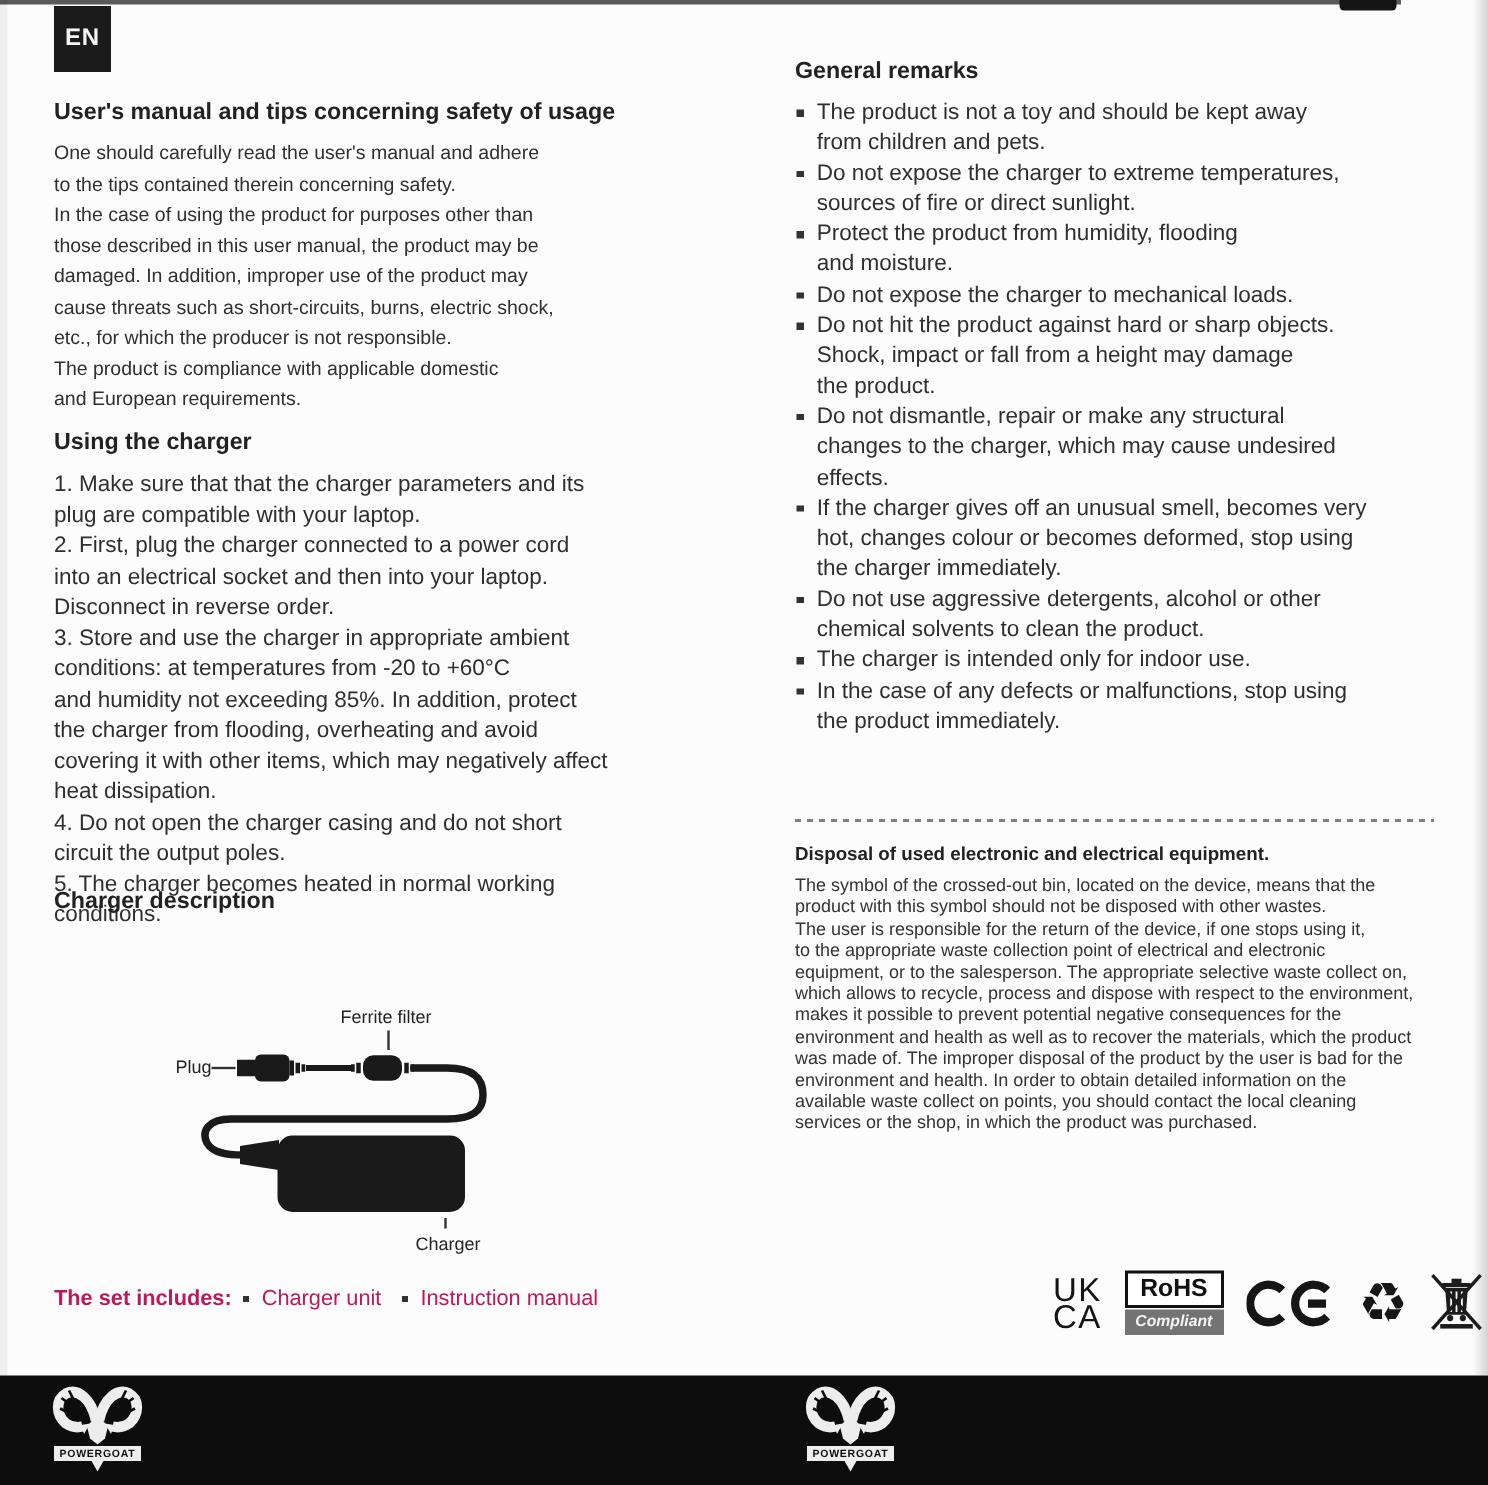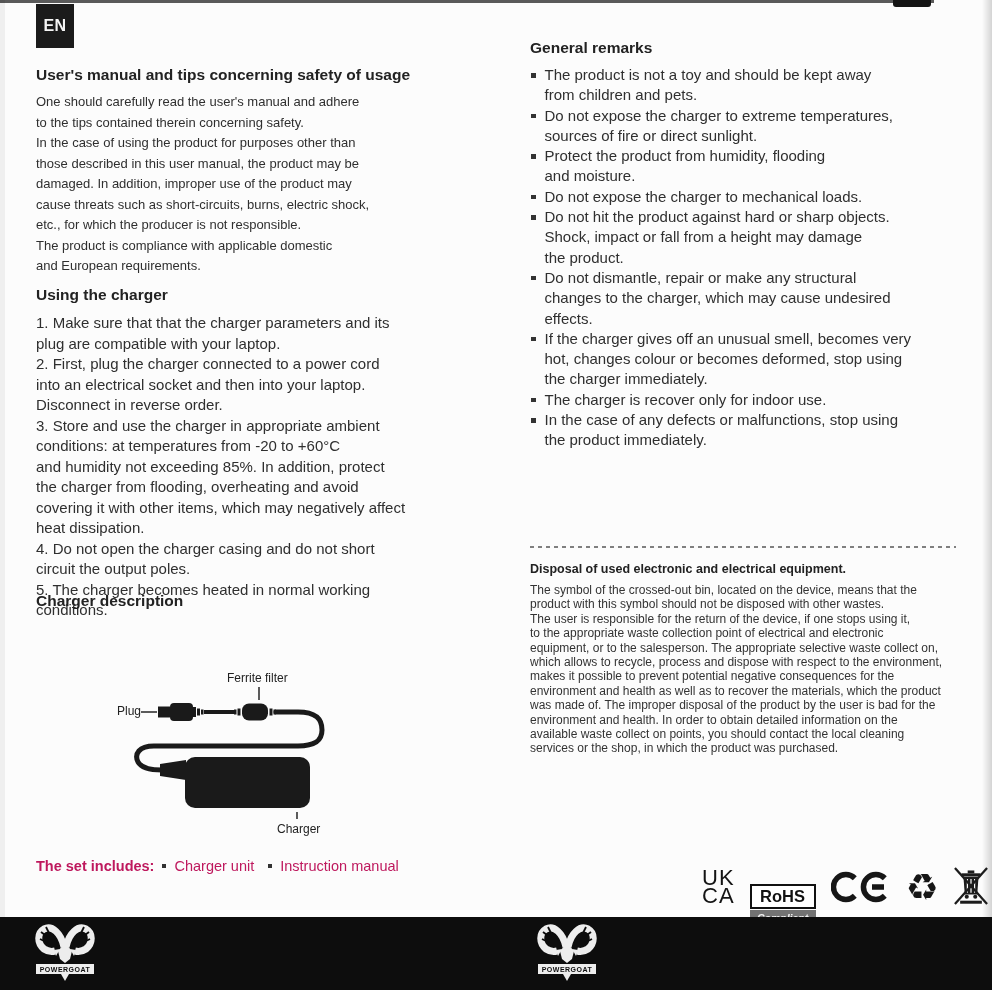--- a/index.html
+++ b/index.html
@@ -44,21 +44,21 @@
   
   .set-line{display:flex;align-items:center;font-size:14.5px;color:#be185d;}
   .set-label{font-weight:bold;margin-right:8px;}
   .set-item{display:flex;align-items:center;margin-right:14px;}
   .set-item .sq{width:4px;height:4px;background:#333;margin-right:8px;}
 
   
   .logos{position:absolute;left:702px;top:847px;display:flex;align-items:center;gap:15px;}
   .ukca{font-size:22px;font-weight:400;line-height:18px;letter-spacing:1px;color:#141414;}
   .rohs{width:66px;}
-  .rohs-top{border:2.5px solid #111;background:#fff;text-align:center;font-weight:700;font-size:16.5px;color:#111;padding:1px 0;margin-top:37px;}
+  .rohs-top{border:2.5px solid #111;background:#fff;text-align:center;font-weight:700;font-size:16.5px;color:#111;padding:1px 0;}
   .rohs-bottom{background:#737373;color:#f4f4f4;font-size:10.5px;font-style:italic;font-weight:600;text-align:center;padding:2px 0 3px;margin-top:1px;}
   .recycle{font-family:"DejaVu Sans", sans-serif;font-size:37px;color:#161616;line-height:1;}
 
   
   .footer{position:absolute;left:0;top:917px;width:992px;height:73px;background:#0d0d0d;}
   .goat{position:absolute;top:6px;}
   .goat-left{left:34px;}
   .goat-center{left:536px;}
 </style>
 </head>
@@ -181,21 +181,26 @@
 effects.</span>
       </div>
     <div class="bullet-row">
         <span class="bullet-dot"></span>
         <span class="bullet-text">If the charger gives off an unusual smell, becomes very
 hot, changes colour or becomes deformed, stop using
 the charger immediately.</span>
       </div>
     <div class="bullet-row">
         <span class="bullet-dot"></span>
-        <span class="bullet-text">The charger is recover only for indoor use.</span>
+        <span class="bullet-text">Do not use aggressive detergents, alcohol or other
+chemical solvents to clean the product.</span>
+      </div>
+    <div class="bullet-row">
+        <span class="bullet-dot"></span>
+        <span class="bullet-text">The charger is intended only for indoor use.</span>
       </div>
     <div class="bullet-row">
         <span class="bullet-dot"></span>
         <span class="bullet-text">In the case of any defects or malfunctions, stop using
 the product immediately.</span>
       </div>
   </div>
 
   <div class="dashes abs col-right" style="top:546px;"></div>
   <h3 class="fine-head abs col-right" style="top:562px;">Disposal of used electronic and electrical equipment.</h3>

